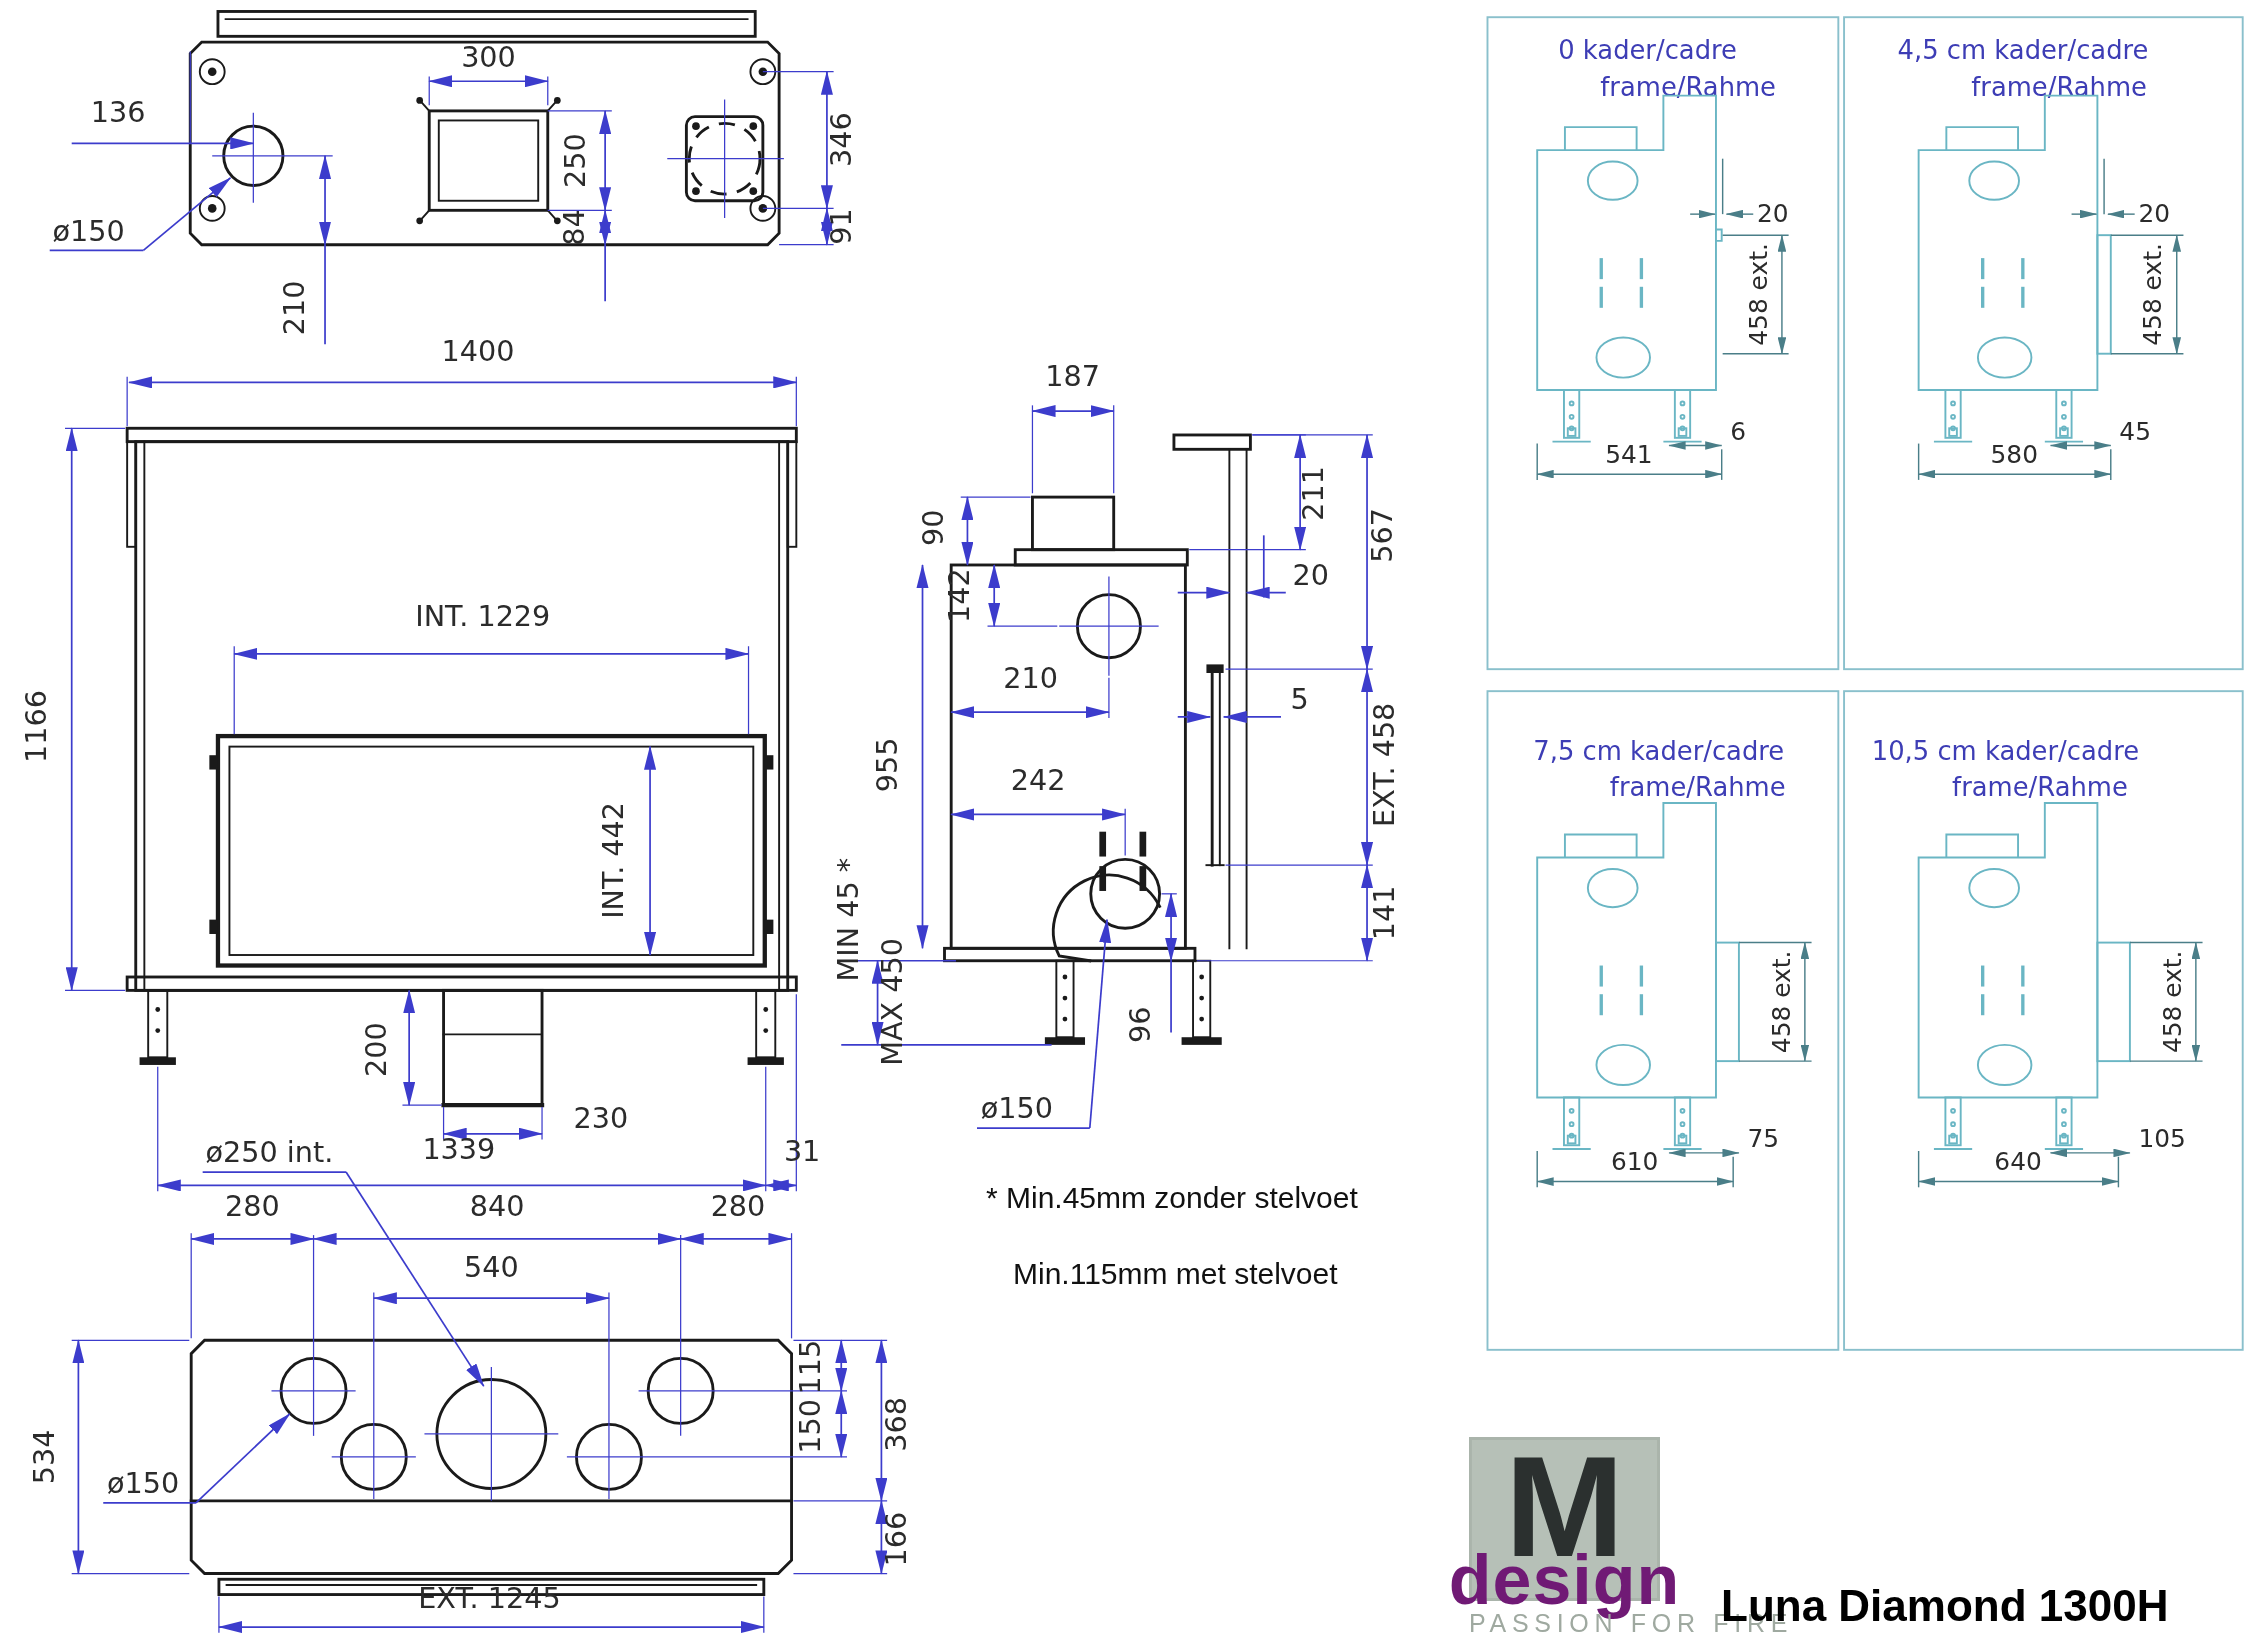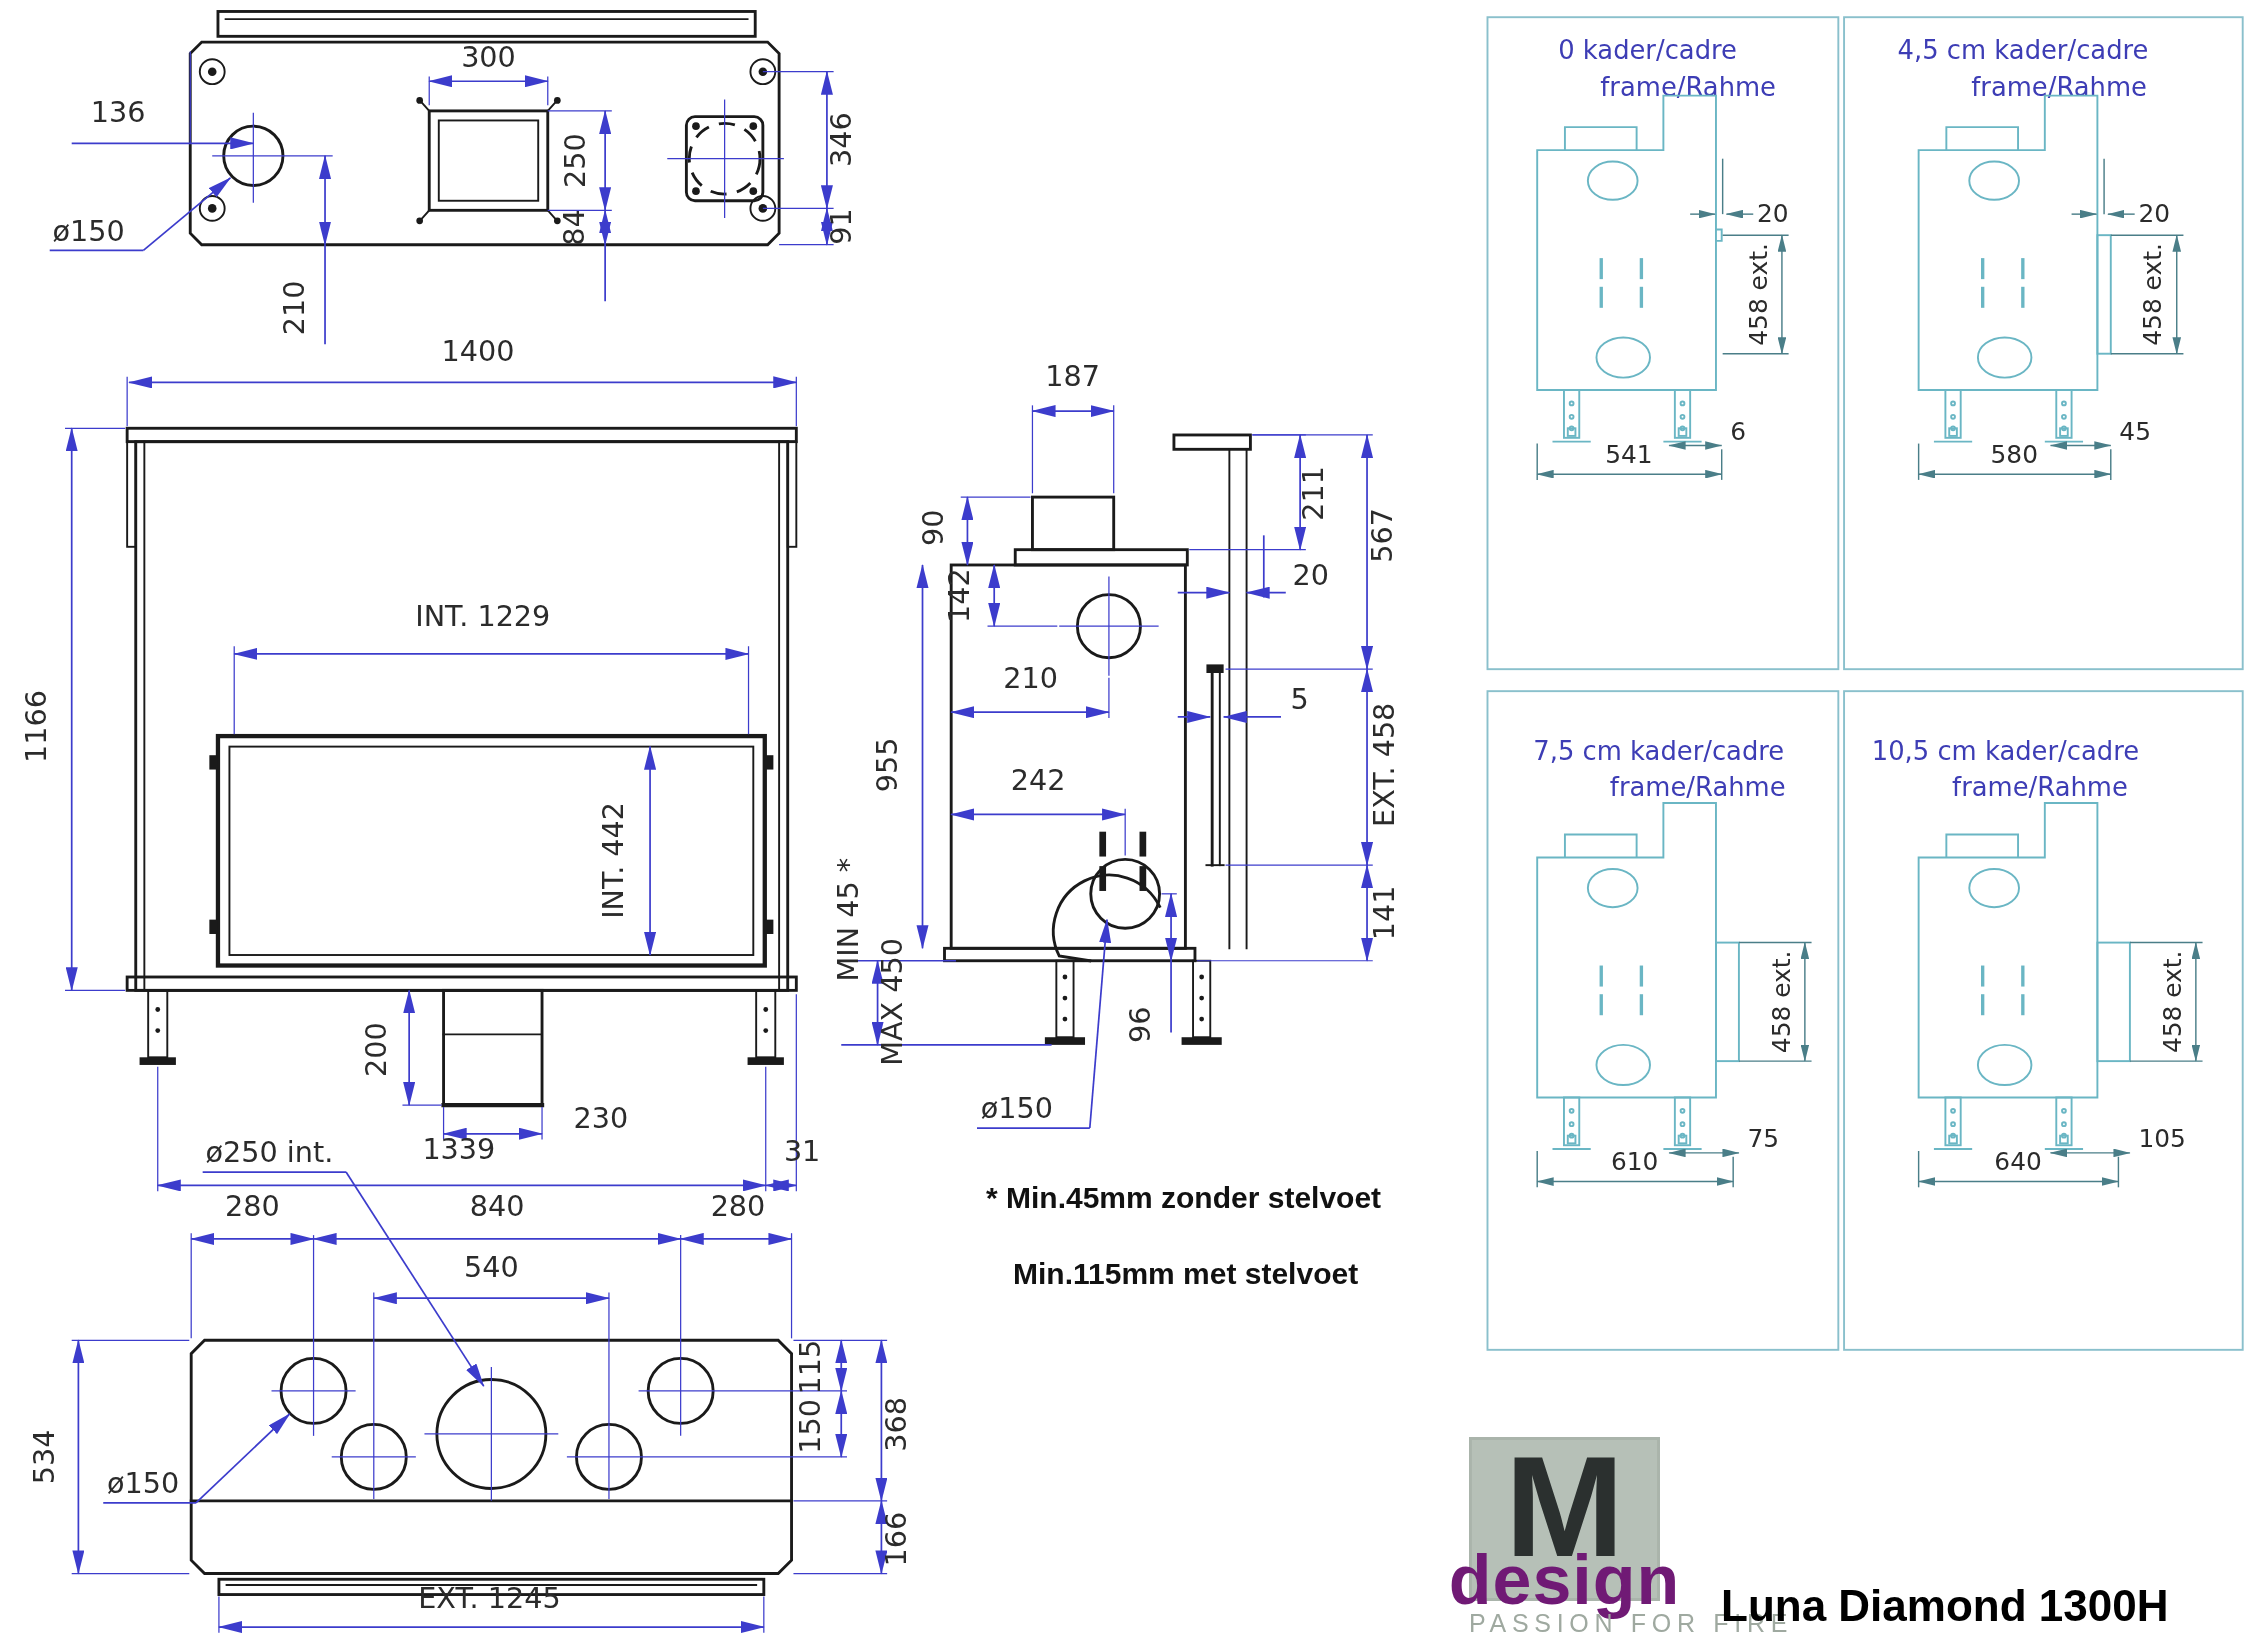--- a/index.html
+++ b/index.html
@@ -12,21 +12,21 @@
   .ol{stroke:#1a1a1a;stroke-width:3;fill:none;stroke-linecap:square;}
   .ol2{stroke:#1a1a1a;stroke-width:2;fill:none;stroke-linecap:square;}
   .ol4{stroke:#1a1a1a;stroke-width:4.5;fill:none;stroke-linecap:square;}
   .dl{stroke:#3c3ccc;stroke-width:1.8;fill:none;}
   .xl{stroke:#3c3ccc;stroke-width:1.3;fill:none;}
   .dsh{stroke:#1a1a1a;stroke-width:3;fill:none;stroke-dasharray:17 11;}
   .ql{stroke:#6ab6c4;stroke-width:2;fill:none;}
   .qld{stroke:#6ab6c4;stroke-width:3.5;fill:none;}
   .qd{stroke:#4a7e88;stroke-width:1.5;fill:none;}
   .qbox{stroke:#8ac0cc;stroke-width:2;fill:none;}
-  .note{position:absolute;left:986px;top:1174px;color:#111;font-weight:bold;
+  .note{position:absolute;left:986px;top:1174px;color:#111;font-weight:normal;
         font-size:30px;line-height:48px;white-space:nowrap;}
   .note .l2{padding-left:27px;margin-top:28px;}
   .logo{position:absolute;left:1469px;top:1437px;width:191px;text-align:center;}
   .logo-sq{width:191px;height:164px;background:#b6c0b7;box-shadow:inset 0 0 0 2.9px #aab4ab;
            display:flex;flex-direction:column;align-items:center;justify-content:flex-start;}
   .logo-m{font-weight:bold;font-size:143px;line-height:113px;color:#2b302f;margin-top:13.4px;}
   .logo-d{font-weight:bold;font-size:70px;line-height:48px;color:#701a75;letter-spacing:1px;margin-top:-7.6px;}
   .logo-tag{margin-top:7.6px;font-size:25px;letter-spacing:5.7px;color:#9fa9a0;white-space:nowrap;}
   .ptitle{position:absolute;left:1721px;top:1581px;font-weight:bold;font-size:44px;color:#000;white-space:nowrap;}
 </style>

